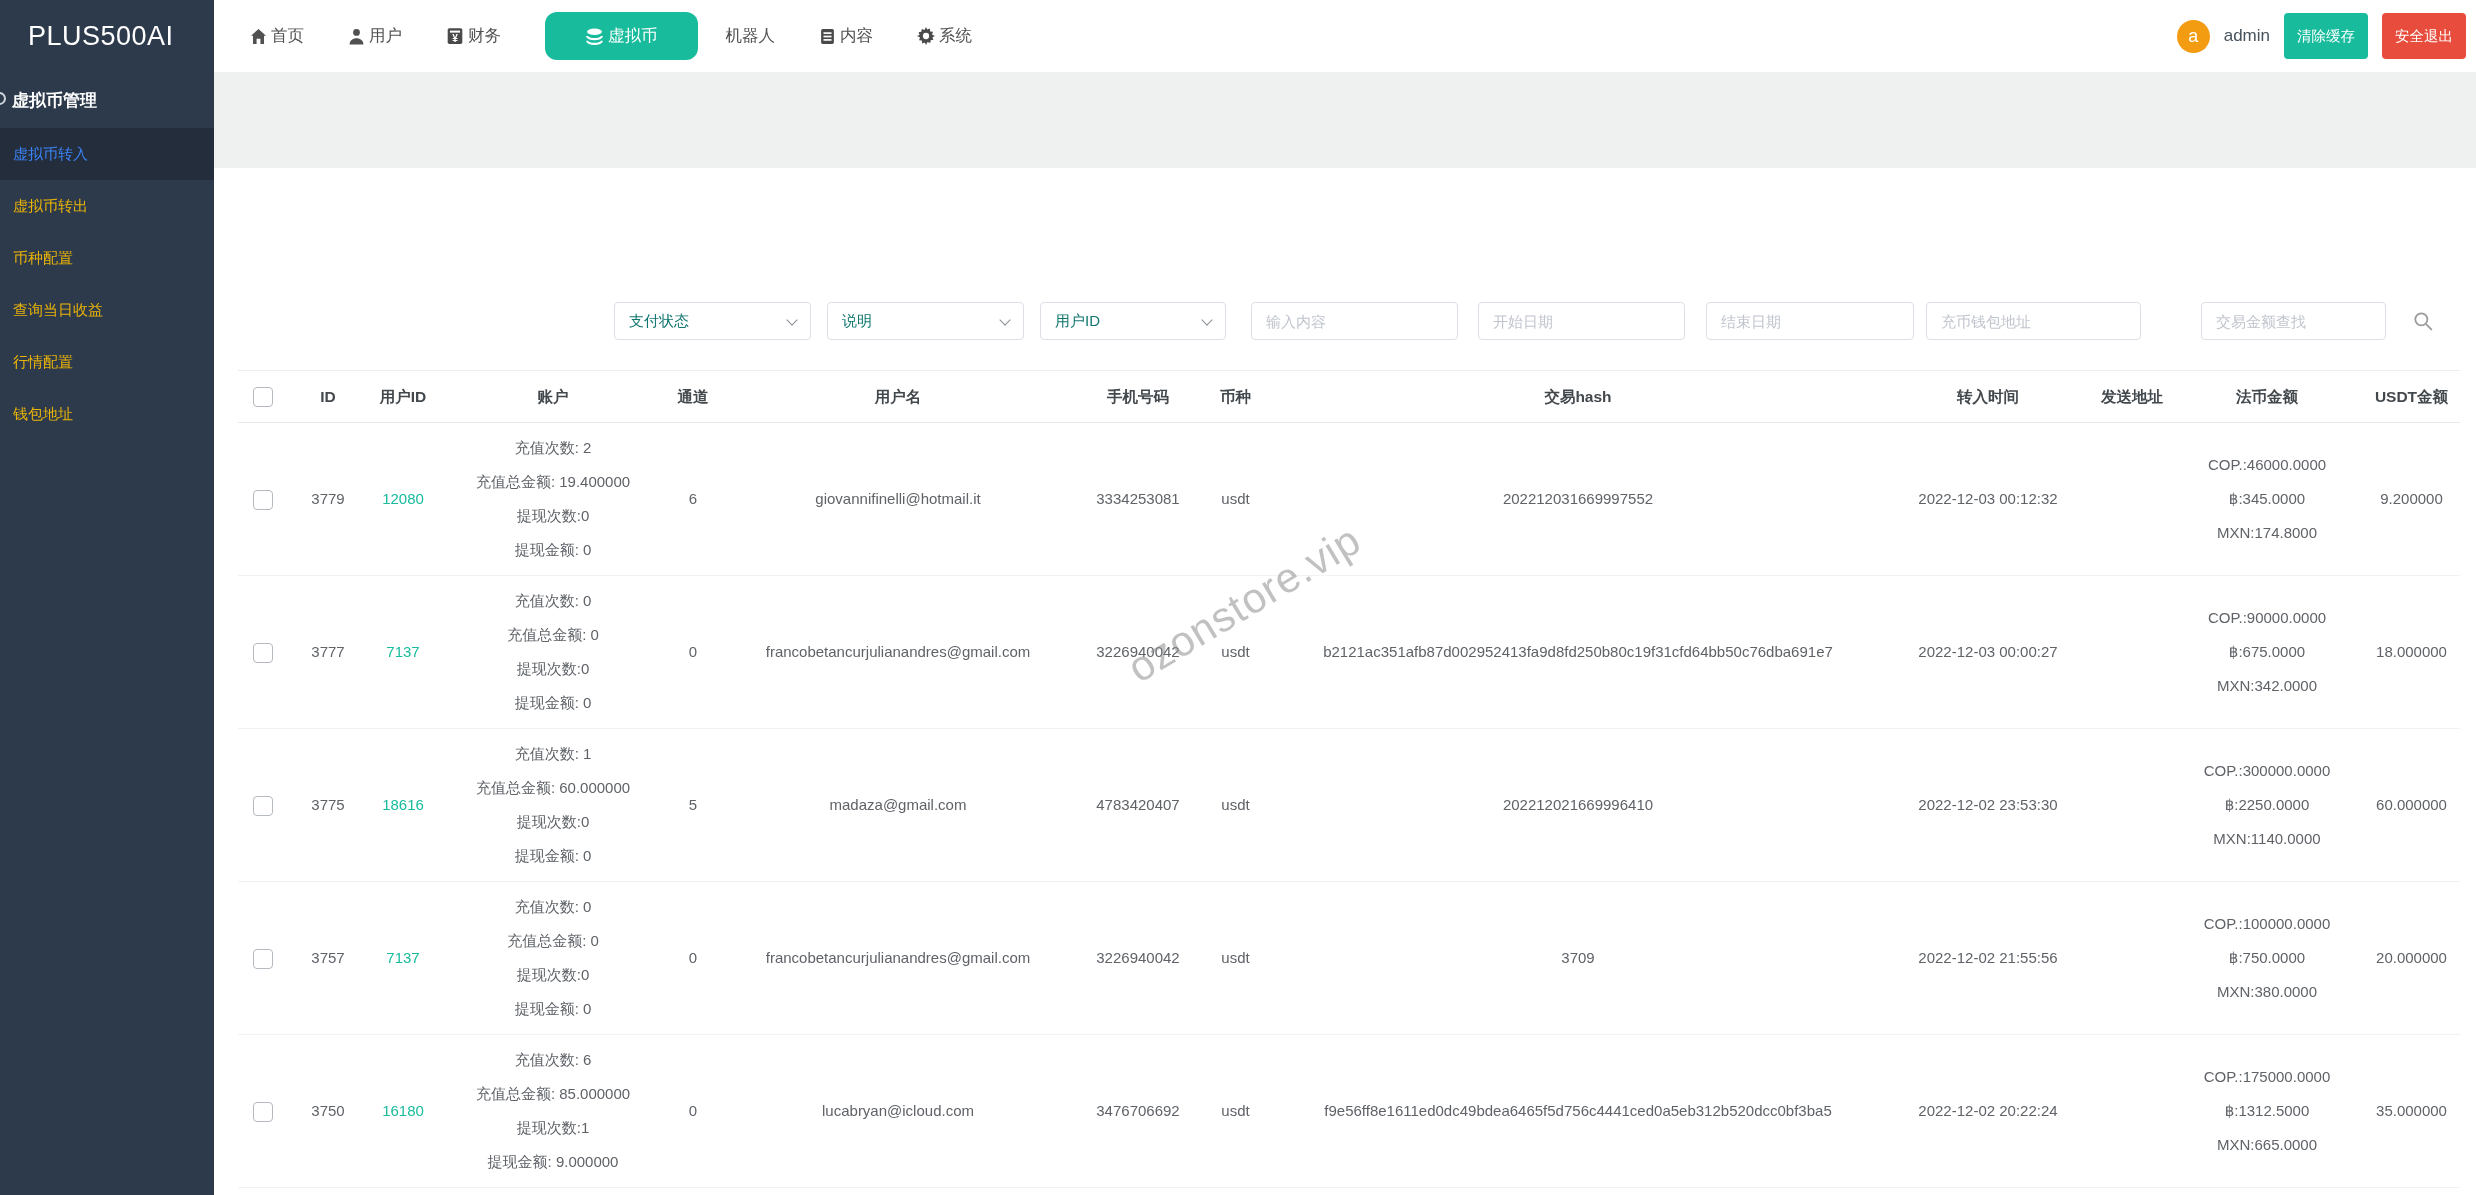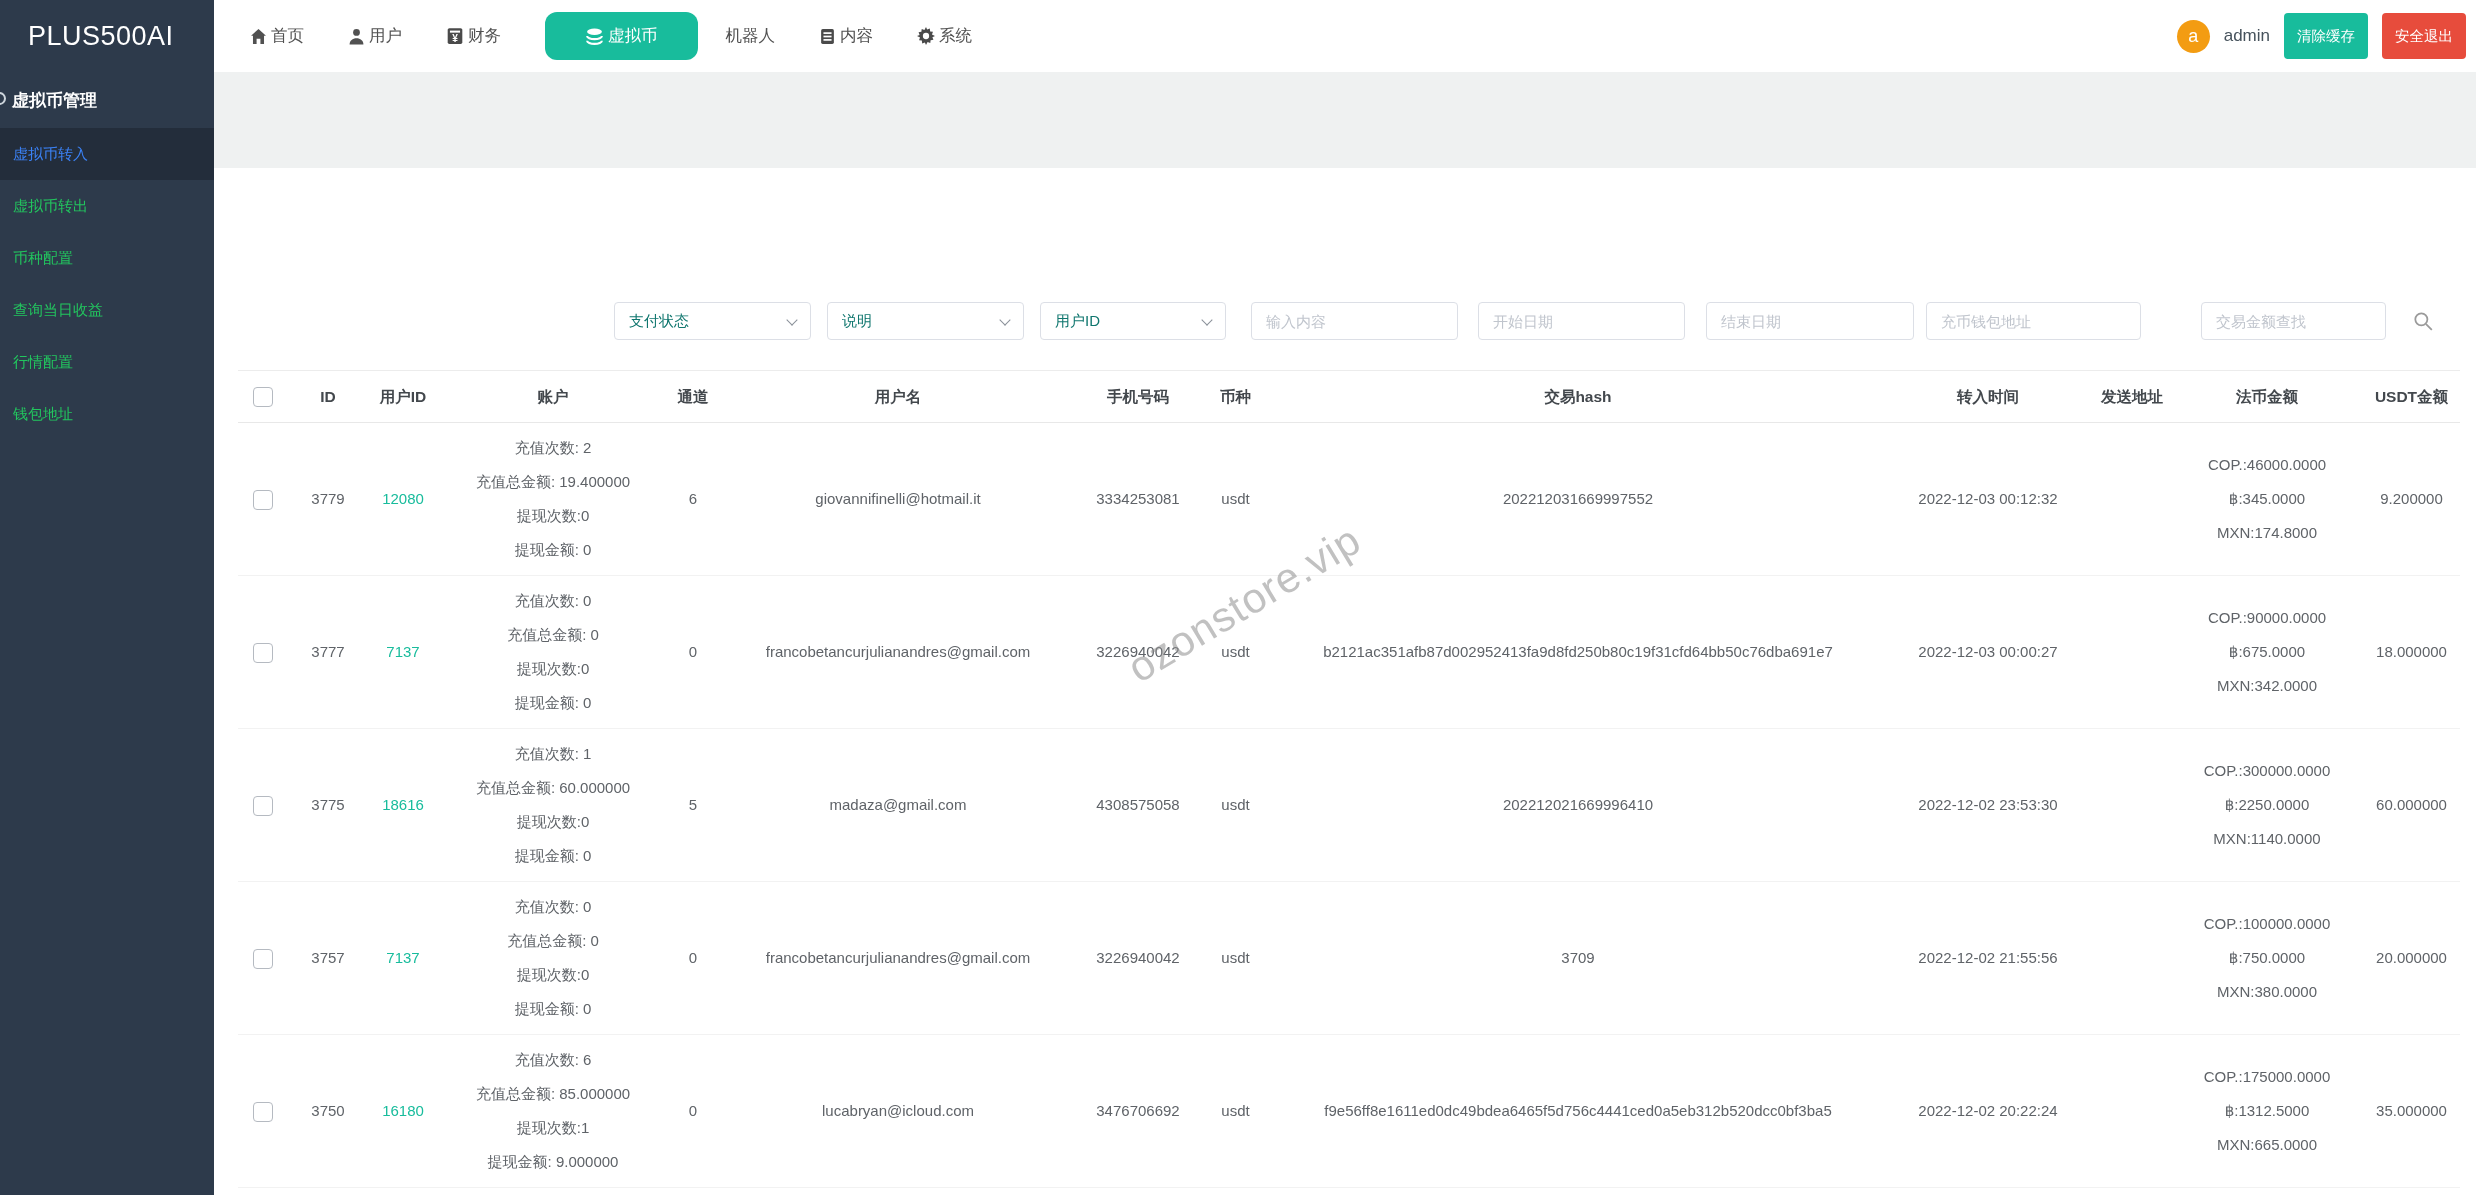--- a/index.html
+++ b/index.html
@@ -9,21 +9,21 @@
   
   .sidebar { position:absolute; left:0; top:0; width:214px; height:1195px;
     background:#2d3a4b; z-index:5; }
   .logo { height:72px; display:flex; align-items:center; padding-left:28px;
     color:#fff; font-size:27px; font-weight:500; letter-spacing:.5px; }
   .side-section { height:56px; display:flex; align-items:center; padding-left:12px;
     color:#fff; font-size:17px; font-weight:bold; position:relative; overflow:visible; }
   .sec-ico { position:absolute; left:-7px; top:20px; width:13px; height:13px;
     border:2px solid #cdd5dc; border-radius:50%; }
   .side-item { height:52px; line-height:52px; padding-left:13px; font-size:15px;
-    color:#22c55e; cursor:pointer; }
+    color:#eab308; cursor:pointer; }
   .side-item.active { background:#232d3b; color:#3b82f6; }
 
   
   .content { margin-left:214px; }
   .topnav { height:72px; background:#fff; display:flex; align-items:center;
     padding-left:36px; }
   .nav-item { display:flex; align-items:center; gap:4px; margin-right:44px;
     font-size:16.5px; color:#515151; cursor:pointer; white-space:nowrap; }
   .nav-item svg { display:block; }
   .nav-item.active { background:#18bc9c; color:#fff; height:48px; border-radius:12px;
@@ -277,21 +277,21 @@
     <td>3775</td>
     <td><span class="link">18616</span></td>
     <td class="multi">
                 <div>充值次数: 1</div>
                 <div>充值总金额: 60.000000</div>
                 <div>提现次数:0</div>
                 <div>提现金额: 0</div>
               </td>
     <td>5</td>
     <td>madaza@gmail.com</td>
-    <td>4308575058</td>
+    <td>4783420407</td>
     <td>usdt</td>
     <td>202212021669996410</td>
     <td>2022-12-02 23:53:30</td>
     <td></td>
     <td class="multi">
                 <div>COP.:300000.0000</div>
                 <div>฿:2250.0000</div>
                 <div>MXN:1140.0000</div>
               </td>
     <td>60.000000</td>

